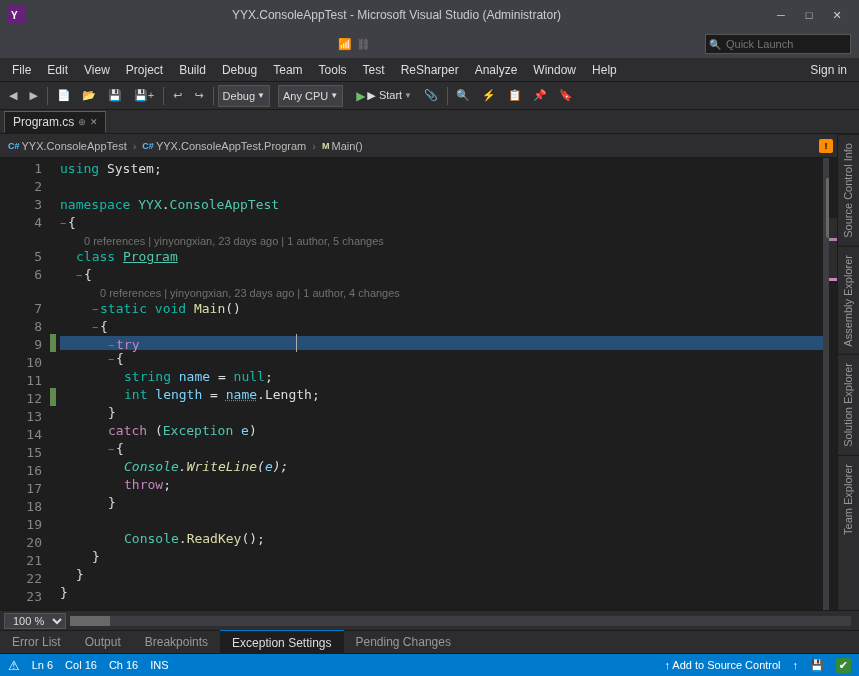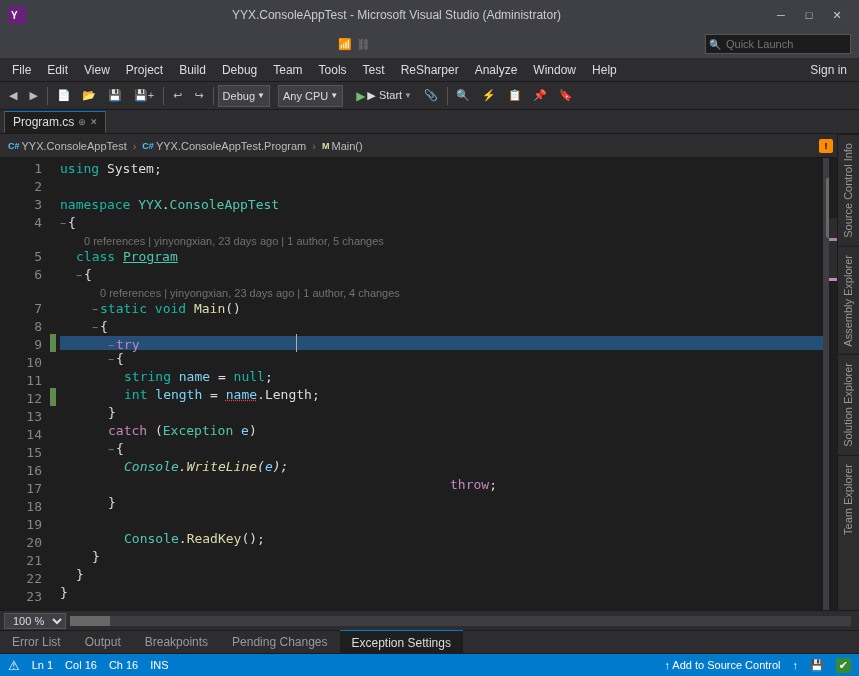--- a/index.html
+++ b/index.html
@@ -292,21 +292,21 @@
         </div>
 
         <div style="height:18px;padding-left:48px;">
           <span class="collapse-btn">−</span><span>{</span>
         </div>
 
         <div style="height:18px;padding-left:64px;font-style:italic;">
           <span class="type">Console</span><span>.</span><span class="method">WriteLine</span><span>(</span><span class="var">e</span><span>);</span>
         </div>
 
-        <div style="height:18px;padding-left:64px;text-align:center;">
+        <div style="height:18px;padding-left:64px;">
           <span class="kw2">throw</span><span>;</span>
         </div>
 
         <div style="height:18px;padding-left:48px;">
           <span>}</span>
         </div>
 
         <div style="height:18px;padding-left:32px;">&nbsp;</div>
 
         <div style="height:18px;padding-left:64px;">
@@ -358,27 +358,27 @@
   </select>
   <div class="scroll-track">
     <div class="scroll-handle"></div>
   </div>
 </div>
 
 <div id="bottom-tabs">
   <div class="bottom-tab">Error List</div>
   <div class="bottom-tab">Output</div>
   <div class="bottom-tab">Breakpoints</div>
+  <div class="bottom-tab active">Exception Settings</div>
   <div class="bottom-tab">Pending Changes</div>
-  <div class="bottom-tab active">Exception Settings</div>
 </div>
 
 <div id="statusbar">
   <span style="font-size:13px;">⚠</span>
-  <span>Ln 1</span>
+  <span>Ln 6</span>
   <span>Col 16</span>
   <span>Ch 16</span>
   <span>INS</span>
   <div style="flex:1;"></div>
   <span>↑ Add to Source Control</span>
   <span>↑</span>
   <span>💾</span>
   <span style="background:#388a34;padding:1px 3px;border-radius:2px;">✔</span>
 </div>
 

